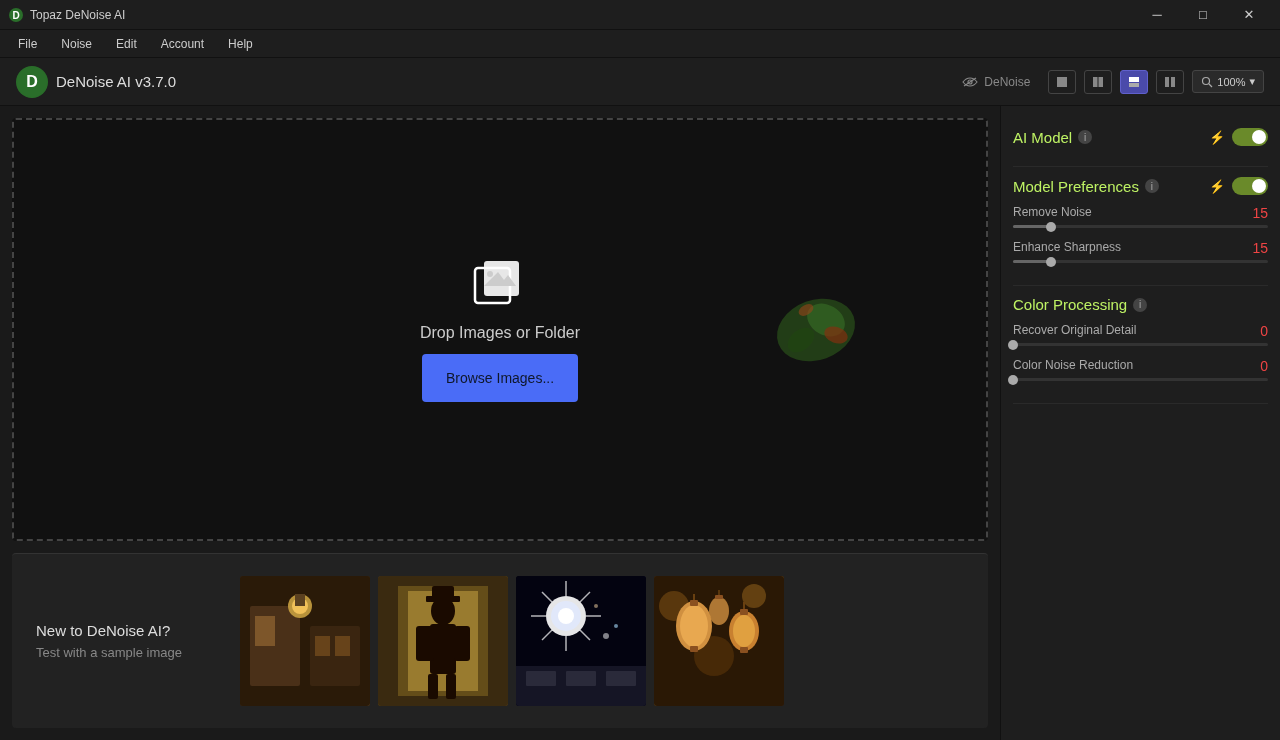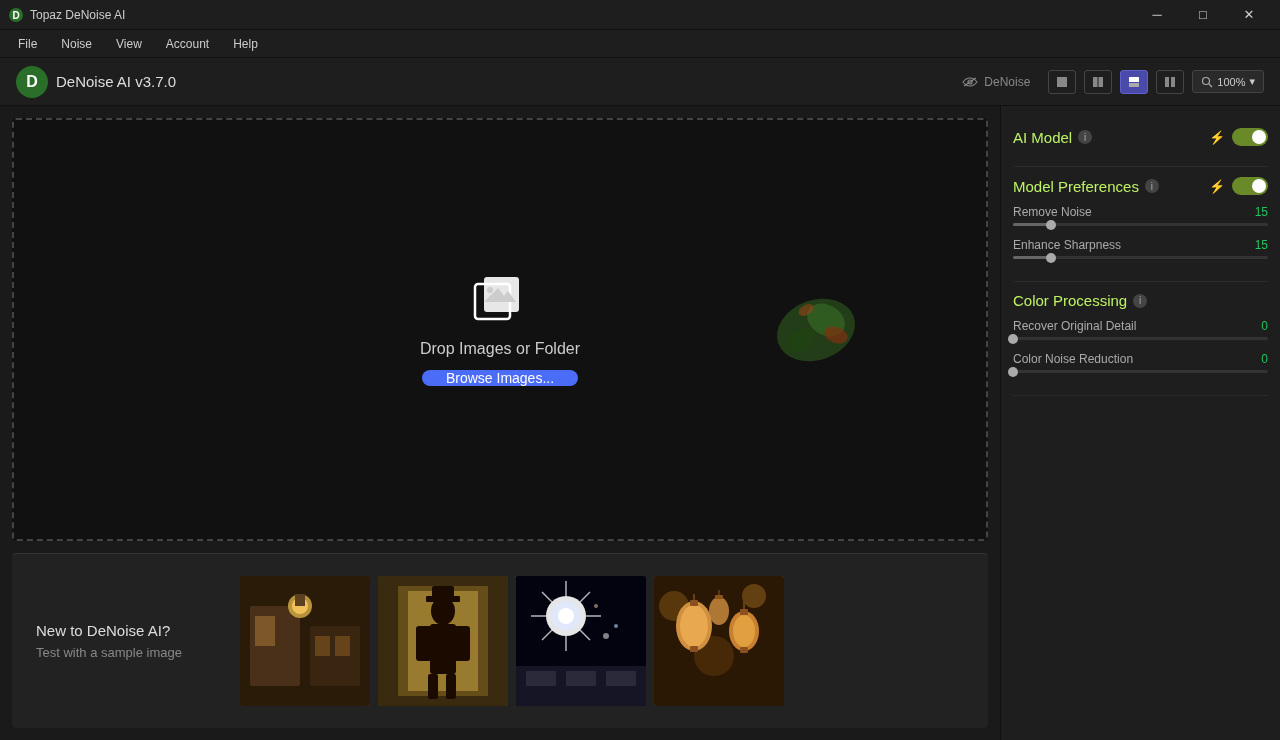--- a/index.html
+++ b/index.html
@@ -188,24 +188,24 @@
       align-items: center;
       gap: 12px;
       z-index: 2;
     }
     .drop-text {
       font-size: 16px;
       color: #ccc;
     }
     .browse-btn {
       background: #4a6cf7;
-      color: #ffffff;
+      color: #0f172a;
       border: none;
-      padding: 0 24px;
-      border-radius: 11px;
+      padding: 16px 24px;
+      border-radius: 4px;
       font-size: 14px;
       cursor: pointer;
     }
 
     
     .splash-art {
       position: absolute;
       right: 120px;
       top: 50%;
       transform: translateY(-50%);
@@ -332,22 +332,22 @@
     .slider-label-row {
       display: flex;
       justify-content: space-between;
       margin-bottom: 4px;
     }
     .slider-label {
       font-size: 12px;
       color: #aaa;
     }
     .slider-value {
-      font-size: 12px;
-      color: #22c55e;
+      font-size: 14px;
+      color: #ef4444;
     }
     .slider-track {
       width: 100%;
       height: 3px;
       background: #333;
       border-radius: 2px;
       position: relative;
     }
     .slider-fill {
       height: 100%;
@@ -414,21 +414,21 @@
   <div class="title-bar-controls">
     <button class="title-bar-btn">─</button>
     <button class="title-bar-btn">□</button>
     <button class="title-bar-btn close">✕</button>
   </div>
 </div>
 
 <div class="menu-bar">
   <span class="menu-item">File</span>
   <span class="menu-item">Noise</span>
-  <span class="menu-item">View</span>
+  <span class="menu-item">Edit</span>
   <span class="menu-item">Account</span>
   <span class="menu-item">Help</span>
 </div>
 
 <div class="app-container">
 
   <div class="toolbar">
     <div class="app-logo">
       <div class="logo-icon">
         <svg width="32" height="32" viewBox="0 0 32 32">

